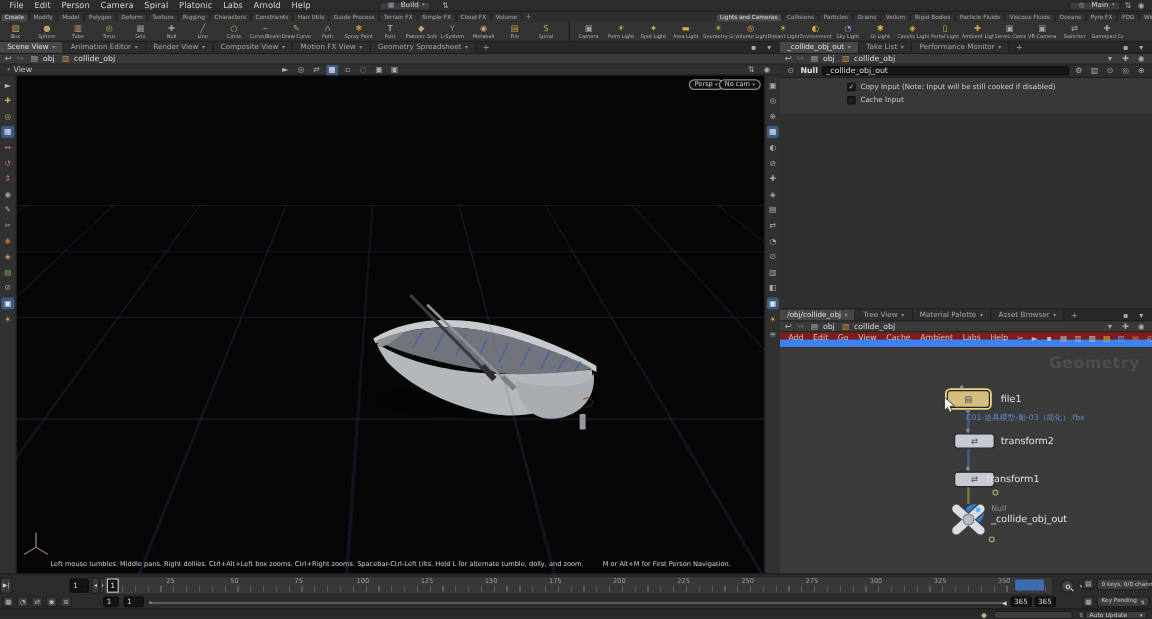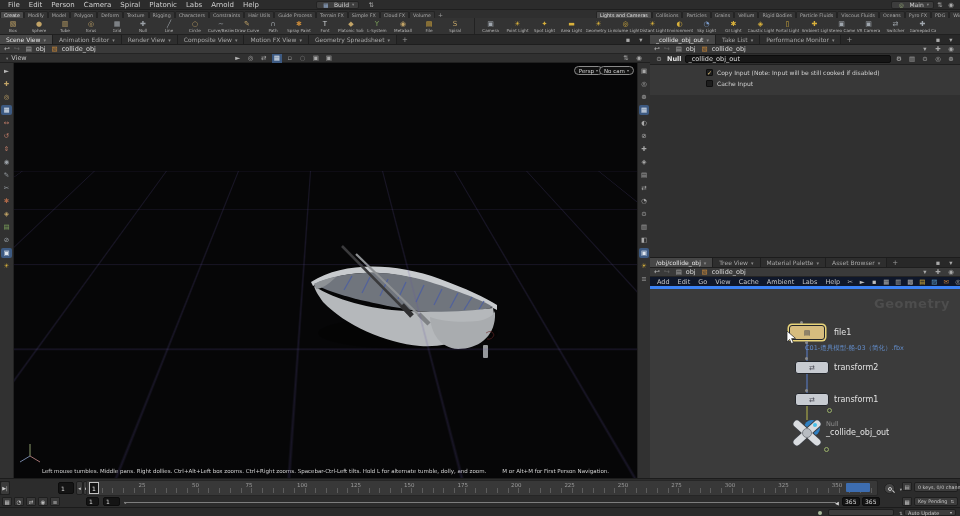--- a/index.html
+++ b/index.html
@@ -47,21 +47,21 @@
 #right-strip{left:637px;top:63px;width:13px;height:415px;border-left:1px solid #222}
 .strip .gi{width:11px;height:10px;border-radius:2px}
 
 #rp-header{left:650px;top:54px;width:310px;height:11px;background:#2e2e2e;border-bottom:1px solid #1f1f1f;display:flex;align-items:center;gap:3px;padding:0 4px;font-size:6.5px}
 #rp-name{flex:1;height:8px;background:#161616;border:1px solid #0c0c0c;border-radius:2px;color:#dcdcdc;font-size:6.5px;display:flex;align-items:center;padding:0 3px}
 #rp-params{left:650px;top:65px;width:310px;height:30px;background:#383838}
 .chkrow{display:flex;align-items:center;gap:4px;margin:4px 0 0 56px;font-size:6px;color:#cfcfcf}
 .chkbox{width:7px;height:7px;background:#1d1d1d;border:1px solid #0e0e0e;border-radius:1px;display:flex;align-items:center;justify-content:center;font-size:6px;color:#e8c87a}
 #rp-empty{left:650px;top:95px;width:310px;height:163px;background:#303030;border-bottom:1px solid #1c1c1c}
 
-#net-menu{left:650px;top:277px;width:310px;height:12px;background:#0f172a;border-bottom:3px solid #3b82f6;display:flex;align-items:flex-end;font-size:6.5px;gap:2px;padding:0 4px}
+#net-menu{left:650px;top:277px;width:310px;height:12px;background:#7f1d1d;border-bottom:6px solid #3b82f6;display:flex;align-items:flex-start;font-size:6.5px;gap:2px;padding:0 4px}
 .nmi{padding:0 3px;color:#c5c5c5}
 #net-canvas{left:650px;top:289px;width:310px;height:189px;background:#3b3b3b;background-image:radial-gradient(#464646 0.7px,transparent 0.7px);background-size:14px 14px;overflow:hidden}
 #watermark{position:absolute;right:10px;top:7px;font-size:13px;font-weight:bold;color:#4d4d4d;letter-spacing:.5px}
 .node{position:absolute;border-radius:3px;border:1px solid #23262b}
 .node .nic{position:absolute;inset:0;display:flex;align-items:center;justify-content:center;font-size:7px;color:#4a4a55}
 .nlabel{position:absolute;font-size:8px;color:#e2e2e2;white-space:nowrap}
 .nsub{position:absolute;font-size:6.5px;color:#8f8f8f;white-space:nowrap}
 .nnote{position:absolute;font-size:6.5px;color:#628cc9;white-space:nowrap}
 .wire{position:absolute;width:2px}
 .ndot{position:absolute;width:3px;height:3px;border-radius:50%;background:#8a8a8a}
@@ -557,21 +557,21 @@
     <span class="ndot" style="left:155px;top:68px"></span>
     <div class="node" style="left:145px;top:72px;width:34px;height:13px;background:#c7cbd1">
       <span class="nic">⇄</span>
     </div>
     <span class="nlabel" style="left:184px;top:74px">transform2</span>
 
     <span class="ndot" style="left:155px;top:100px"></span>
     <div class="node" style="left:145px;top:104px;width:34px;height:13px;background:#c7cbd1">
       <span class="nic">⇄</span>
     </div>
-    <span class="nlabel" style="left:184px;top:106px">transform1</span>
+    <span class="nlabel" style="left:172px;top:106px">transform1</span>
     <span class="flagring" style="left:177px;top:119px"></span>
 
     <svg class="abs" style="left:141px;top:130px" width="32" height="28" viewBox="0 0 32 28">
       <circle cx="21" cy="9" r="8" fill="#2e7fc2"></circle>
       <line x1="6" y1="5" x2="26" y2="23" stroke="#3c3f44" stroke-width="9" stroke-linecap="round"></line>
       <line x1="26" y1="5" x2="6" y2="23" stroke="#3c3f44" stroke-width="9" stroke-linecap="round"></line>
       <line x1="6" y1="5" x2="26" y2="23" stroke="#d9dce0" stroke-width="7" stroke-linecap="round"></line>
       <line x1="26" y1="5" x2="6" y2="23" stroke="#d9dce0" stroke-width="7" stroke-linecap="round"></line>
       <circle cx="16" cy="14" r="4.5" fill="#b8bcc2" stroke="#7c8086" stroke-width="1"></circle>
       <circle cx="24" cy="6" r="2" fill="#49c0e8"></circle>

